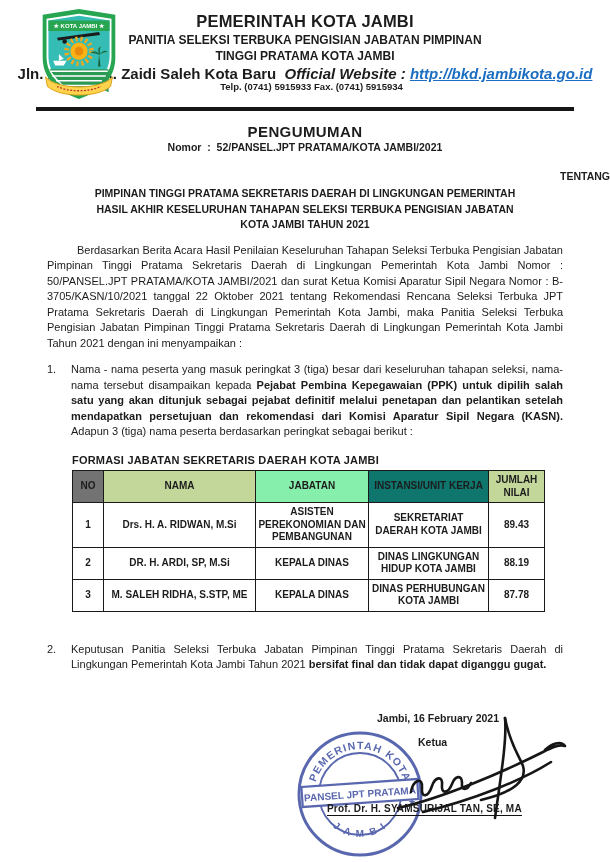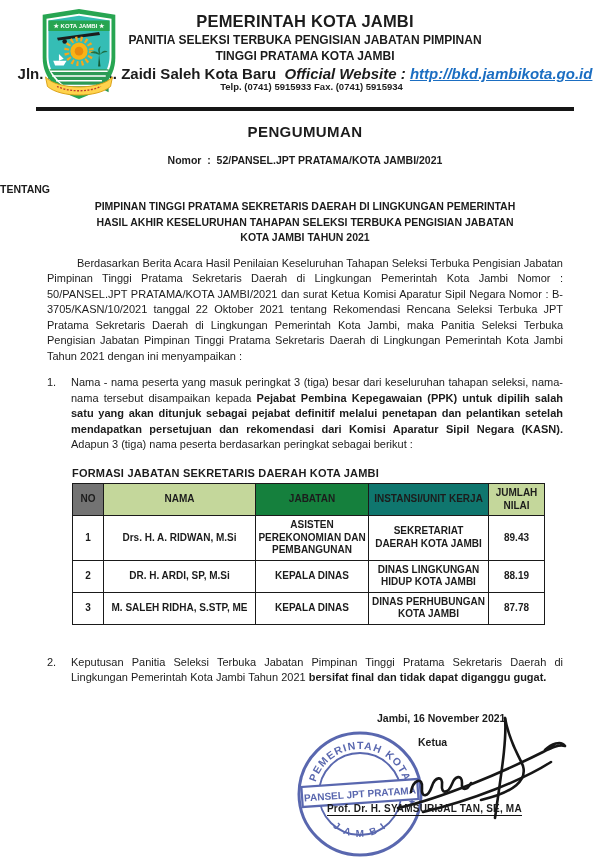--- a/index.html
+++ b/index.html
@@ -13,22 +13,22 @@
   .lh-text{text-align:center;}
   .lh-title{font-size:16.5px;font-weight:bold;line-height:22px;letter-spacing:.2px;}
   .lh-sub{font-size:12px;font-weight:bold;line-height:16px;}
   .lh-addr{font-size:15px;font-weight:bold;line-height:13px;margin-top:3px;}
   .lh-addr .site-label{font-style:italic;}
   .link{color:#1b6ec2;font-style:italic;text-decoration:underline;font-weight:bold;}
   .lh-tel{font-size:9.5px;font-weight:bold;line-height:13px;padding-left:13px;}
   .divider{margin:14px 36px 0 36px;height:0;border-top:4px solid #161616;}
   
   .h-peng{margin-top:12px;text-align:center;font-size:15px;font-weight:bold;letter-spacing:.4px;}
-  .h-nomor{margin-top:14px;text-align:center;font-size:10.5px;font-weight:bold;white-space:pre;}
-  .h-tentang{margin-top:17px;text-align:left;font-size:10.5px;font-weight:bold;}
+  .h-nomor{margin-top:1px;text-align:center;font-size:10.5px;font-weight:bold;white-space:pre;}
+  .h-tentang{margin-top:17px;text-align:right;font-size:10.5px;font-weight:bold;}
   .h-doc-title{margin-top:4px;text-align:center;font-size:10.5px;font-weight:bold;line-height:15.5px;}
   
   .body{margin:0 47px;font-size:11px;line-height:15.5px;text-align:justify;}
   .opening{margin-top:10px;text-indent:30px;}
   .list-item{display:flex;margin-top:11px;}
   .list-num{flex:0 0 24px;font-size:11px;}
   .list-text{flex:1;text-align:justify;}
   .b{font-weight:bold;}
   .closing{margin-top:16px;text-indent:30px;}
   
@@ -119,21 +119,21 @@
         <col style="width:31px">
           <col style="width:152px">
           <col style="width:113px">
           <col style="width:120px">
           <col style="width:56px">
       </colgroup>
       <thead>
           <tr>
             <th style="background: #737373;">NO</th>
             <th style="background: rgb(196, 215, 155);">NAMA</th>
-            <th style="background: #15803d;">JABATAN</th>
+            <th style="background: #86efac;">JABATAN</th>
             <th style="background: #0f766e;">INSTANSI/UNIT KERJA</th>
             <th style="background: rgb(196, 215, 155);">JUMLAH NILAI</th>
           </tr>
         </thead>
       <tbody>
           <tr>
             <td>1</td>
             <td>Drs. H. A. RIDWAN, M.Si</td>
             <td>ASISTEN PEREKONOMIAN DAN PEMBANGUNAN</td>
             <td>SEKRETARIAT DAERAH KOTA JAMBI</td>
@@ -156,21 +156,21 @@
         </tbody>
     </table>
 
     <div class="list-item item2">
       <div class="list-num">2.</div>
       <div class="list-text"><span>Keputusan Panitia Seleksi Terbuka Jabatan Pimpinan Tinggi Pratama Sekretaris Daerah di Lingkungan Pemerintah Kota Jambi Tahun 2021 </span><span class="b">bersifat final dan tidak dapat diganggu gugat.</span></div>
     </div>
 
   </div>
 
-  <div class="sig-date">Jambi, 16 November 2021</div>
+  <div class="sig-date">Jambi, 16 February 2021</div>
   <div class="sig-role">Ketua</div>
 
   <svg class="stamp" viewBox="0 0 140 133">
     <defs>
       <path id="arcTop" d="M 24,66 A 46,46 0 0 1 116,66"></path>
       <path id="arcBot" d="M 28,66 A 42,42 0 0 0 112,66"></path>
     </defs>
     <circle cx="70" cy="65" r="61" fill="none" stroke="#4353a4" stroke-width="3"></circle>
     <circle cx="70" cy="65" r="41" fill="none" stroke="#4353a4" stroke-width="1.8"></circle>
     <text font-size="10.5" font-weight="bold" fill="#4353a4" letter-spacing="1.2" font-family="Liberation Sans, sans-serif">

